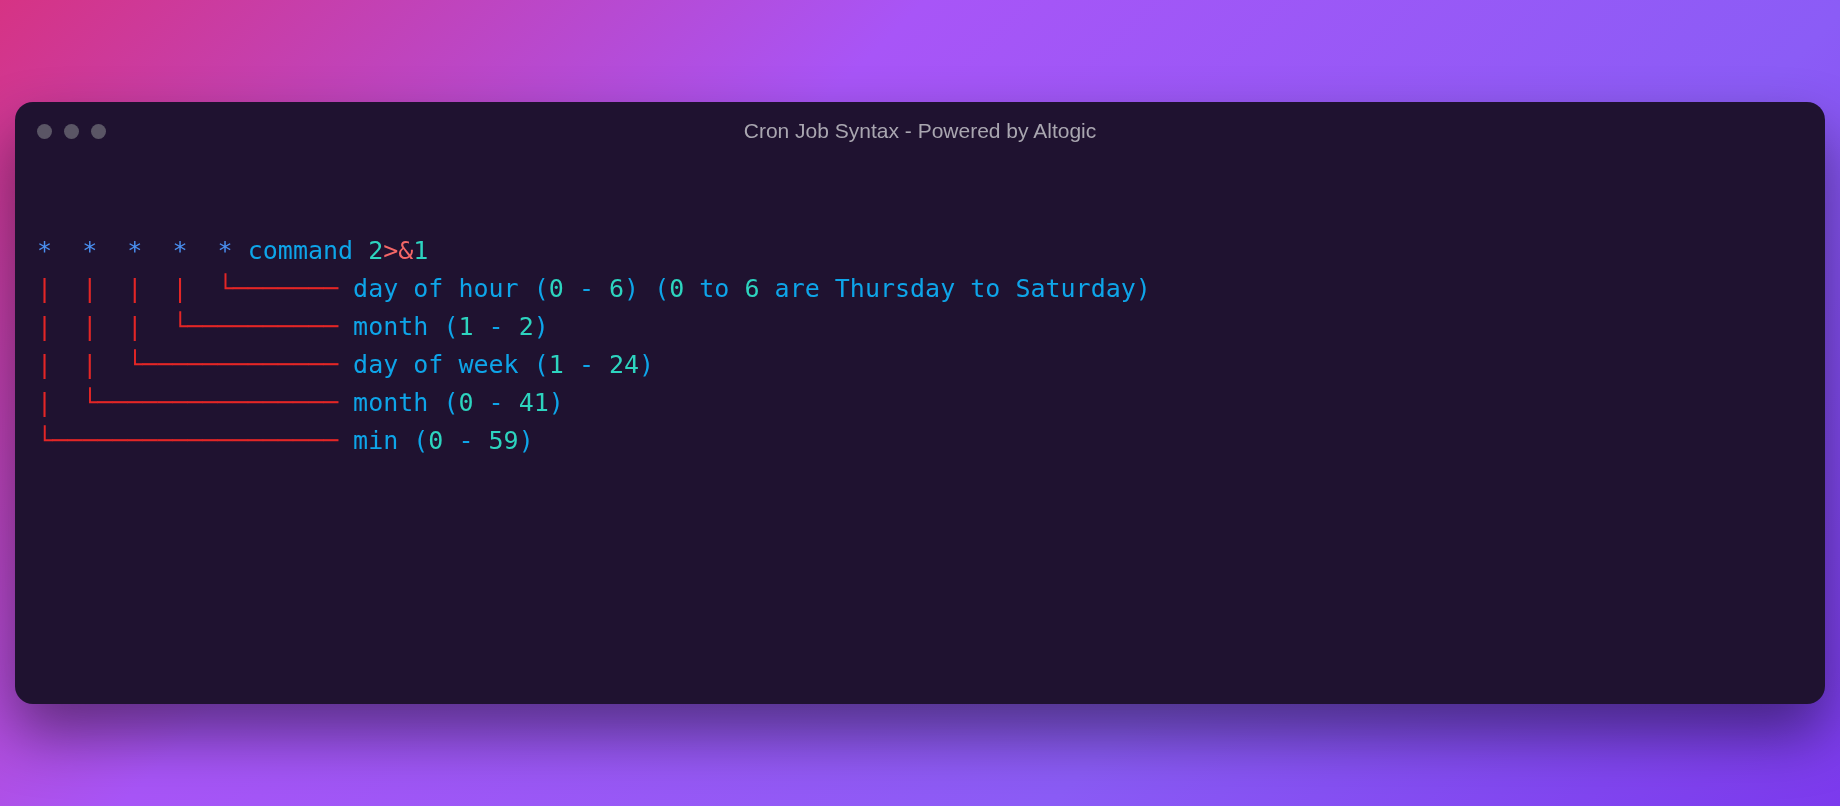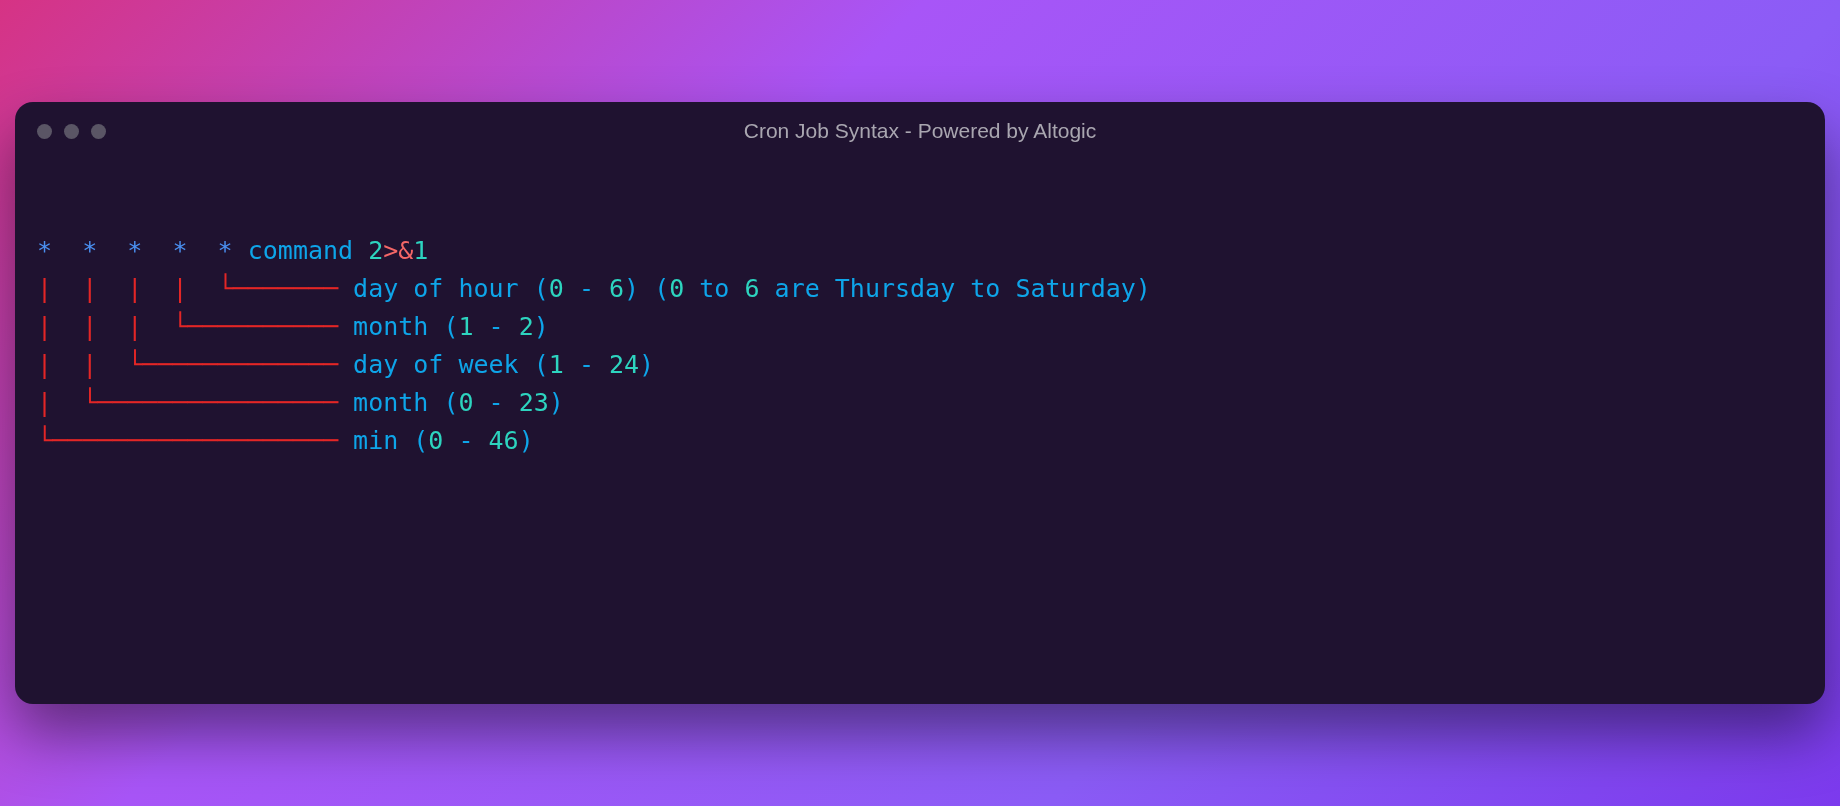--- a/index.html
+++ b/index.html
@@ -62,15 +62,15 @@
       <div class="dot"></div>
       <div class="dot"></div>
       <div class="dot"></div>
     </div>
     <div class="title">Cron Job Syntax - Powered by Altogic</div>
   </div>
   <div class="content"><span class="star">*  *  *  *  *</span><span class="white"> </span><span class="white">command</span><span class="white"> </span><span class="num">2</span><span class="sym">&gt;</span><span class="sym">&amp;</span><span class="num">1</span>
 <span class="red">|  |  |  |  </span><span class="red">└─────── </span><span class="white">day of hour (</span><span class="num">0</span><span class="white"> - </span><span class="num">6</span><span class="white">) (</span><span class="num">0</span><span class="white"> to </span><span class="num">6</span><span class="white"> are Thursday to Saturday)</span>
 <span class="red">|  |  |  </span><span class="red">└────────── </span><span class="white">month (</span><span class="num">1</span><span class="white"> - </span><span class="num">2</span><span class="white">)</span>
 <span class="red">|  |  </span><span class="red">└───────────── </span><span class="white">day of week (</span><span class="num">1</span><span class="white"> - </span><span class="num">24</span><span class="white">)</span>
-<span class="red">|  </span><span class="red">└──────────────── </span><span class="white">month (</span><span class="num">0</span><span class="white"> - </span><span class="num">23</span><span class="white">)</span>
-<span class="red"></span><span class="red">└─────────────────── </span><span class="white">min (</span><span class="num">0</span><span class="white"> - </span><span class="num">46</span><span class="white">)</span></div>
+<span class="red">|  </span><span class="red">└──────────────── </span><span class="white">month (</span><span class="num">0</span><span class="white"> - </span><span class="num">41</span><span class="white">)</span>
+<span class="red"></span><span class="red">└─────────────────── </span><span class="white">min (</span><span class="num">0</span><span class="white"> - </span><span class="num">59</span><span class="white">)</span></div>
 </div>
 
 </body></html>

